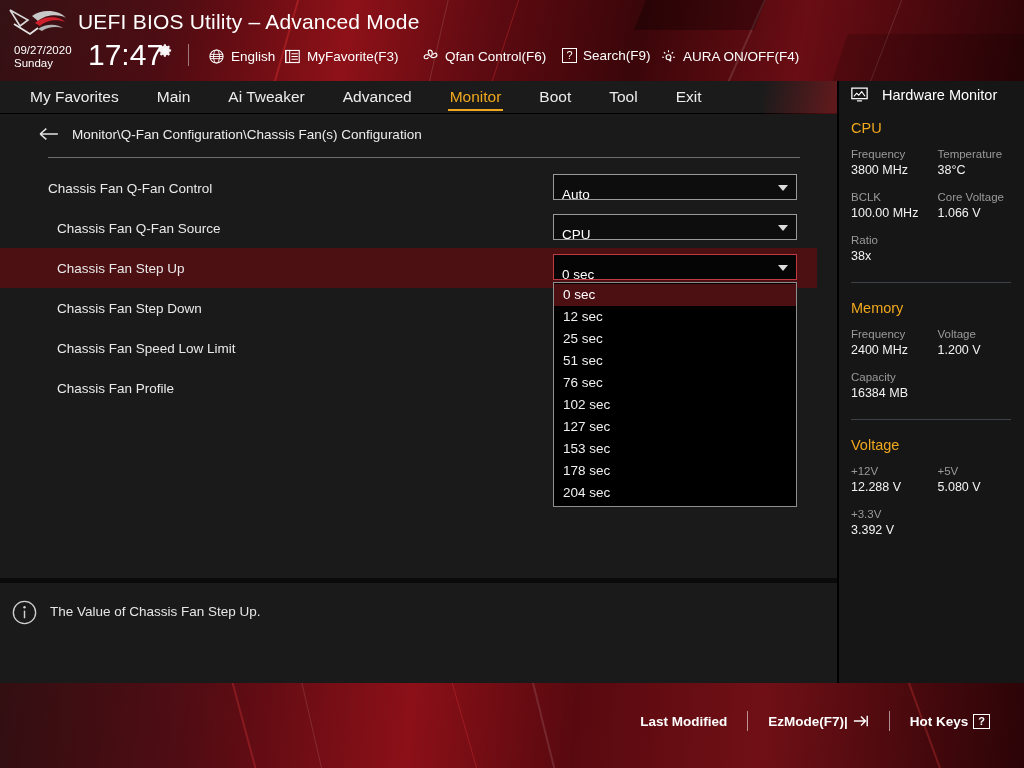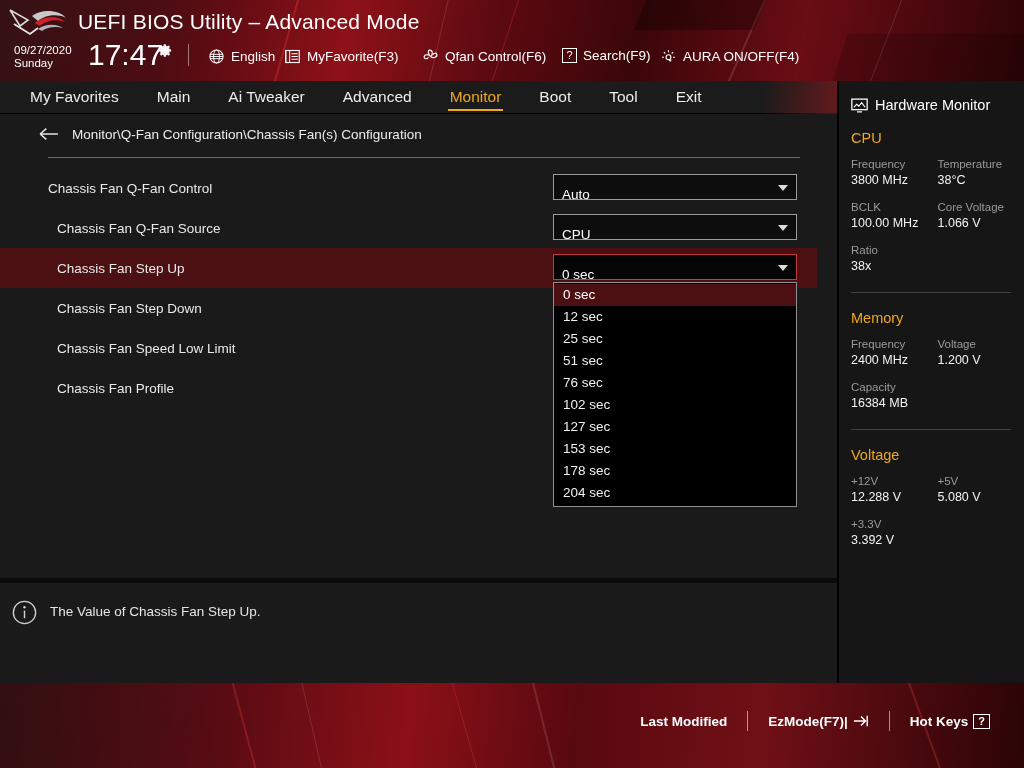--- a/index.html
+++ b/index.html
@@ -101,21 +101,21 @@
   }
   .help-icon{ position:absolute; left:12px; top:17px; width:25px; height:25px; }
   .help-text{ position:absolute; left:50px; top:21px; font-size:13.5px; color:#e6e6e6; }
 
   
   .side{
     position:absolute; left:837px; top:81px; width:187px; height:602px;
     background:#161616; border-left:2px solid #000;
     padding:0 0 0 12px;
   }
-  .side-title{ display:flex; align-items:flex-end; gap:7px; margin-top:16px; }
+  .side-title{ display:flex; align-items:flex-start; gap:14px; margin-top:6px; }
   .side-title .t{ font-size:14.5px; color:#ffffff; }
   .monitor-icon{ width:17px; height:15px; flex:none; }
   .grp-title{ font-size:14.5px; color:#f0a81e; margin-top:17px; }
   .pair{ display:flex; margin-top:10px; }
   .cell{ width:88px; }
   .cell .k{ font-size:11.5px; color:#9a9a9a; line-height:16px; }
   .cell .v{ font-size:12.5px; color:#f2f2f2; line-height:17px; }
   .divider{ width:160px; height:1px; background:#3c4248; margin-top:17px; }
 
   

